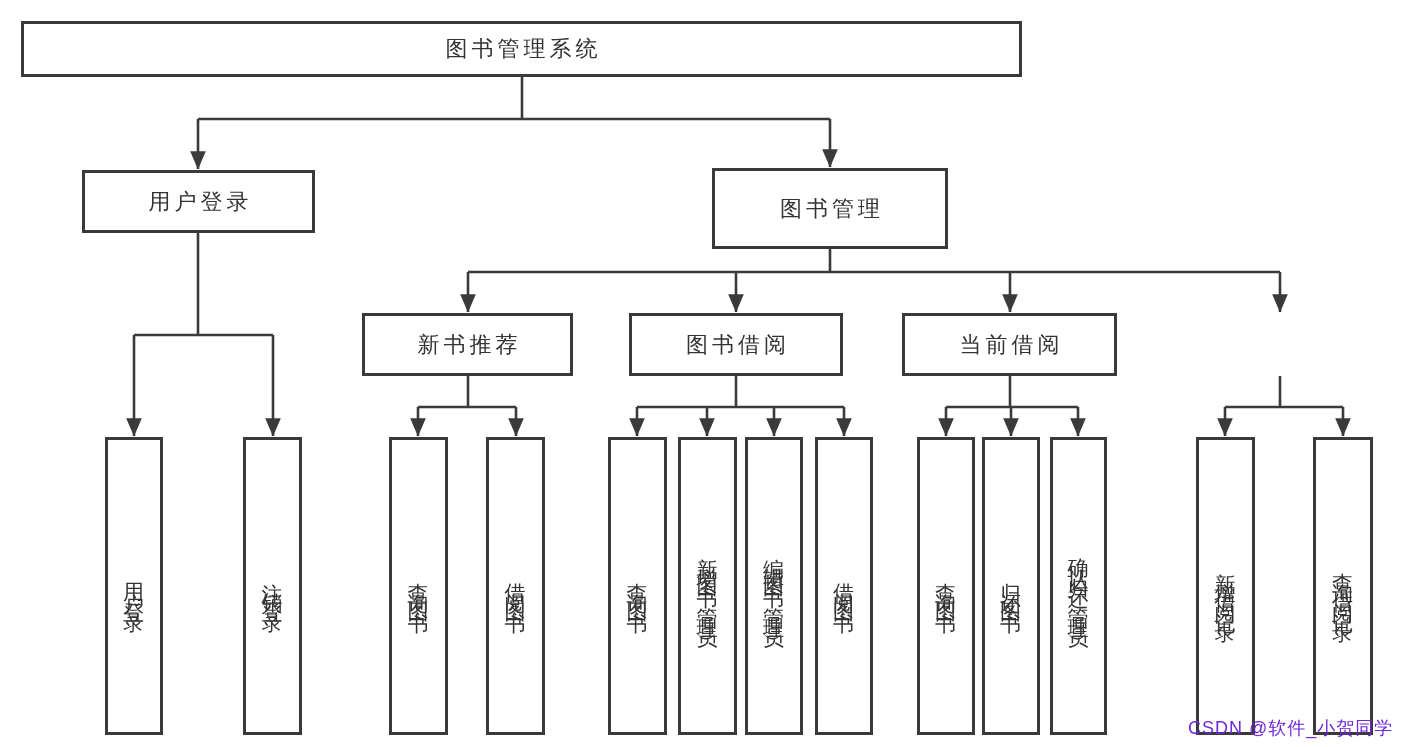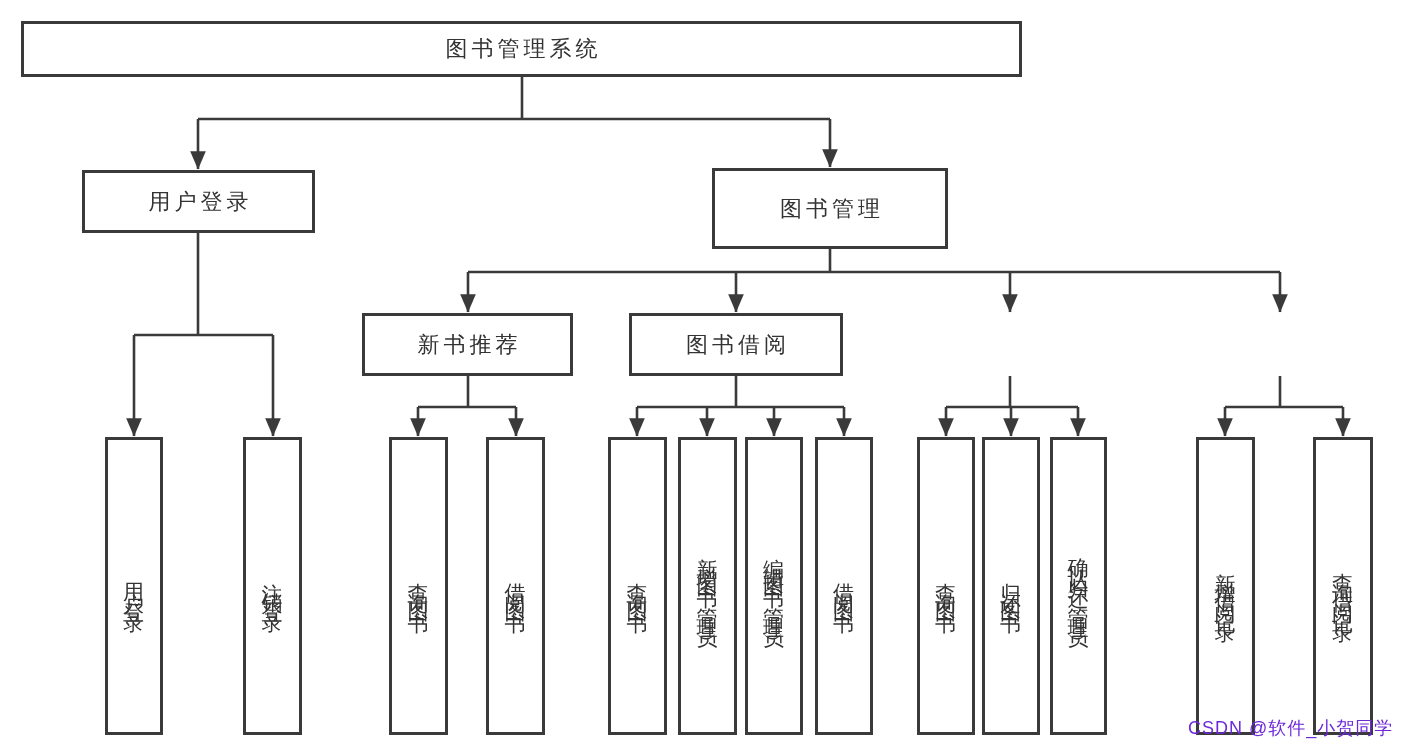--- a/index.html
+++ b/index.html
@@ -93,20 +93,23 @@
   <div class="box hbox" style="left:712px;top:168px;width:236px;height:81px;">
     <span>图书管理</span>
   </div>
 
   <div class="box hbox" style="left:629px;top:313px;width:214px;height:63px;">
     <span>图书借阅</span>
   </div>
   <div class="box hbox" style="left:362px;top:313px;width:211px;height:63px;">
     <span>新书推荐</span>
   </div>
+  <div class="box hbox" style="left:902px;top:313px;width:215px;height:63px;">
+    <span>当前借阅</span>
+  </div>
 
   <div class="box vbox" style="left:105px;top:437px;width:58px;height:298px;">
     <span>用户登录</span>
   </div>
   <div class="box vbox" style="left:243px;top:437px;width:59px;height:298px;">
     <span>注销登录</span>
   </div>
 
   <div class="box vbox" style="left:389px;top:437px;width:59px;height:298px;">
     <span>查询图书</span>

